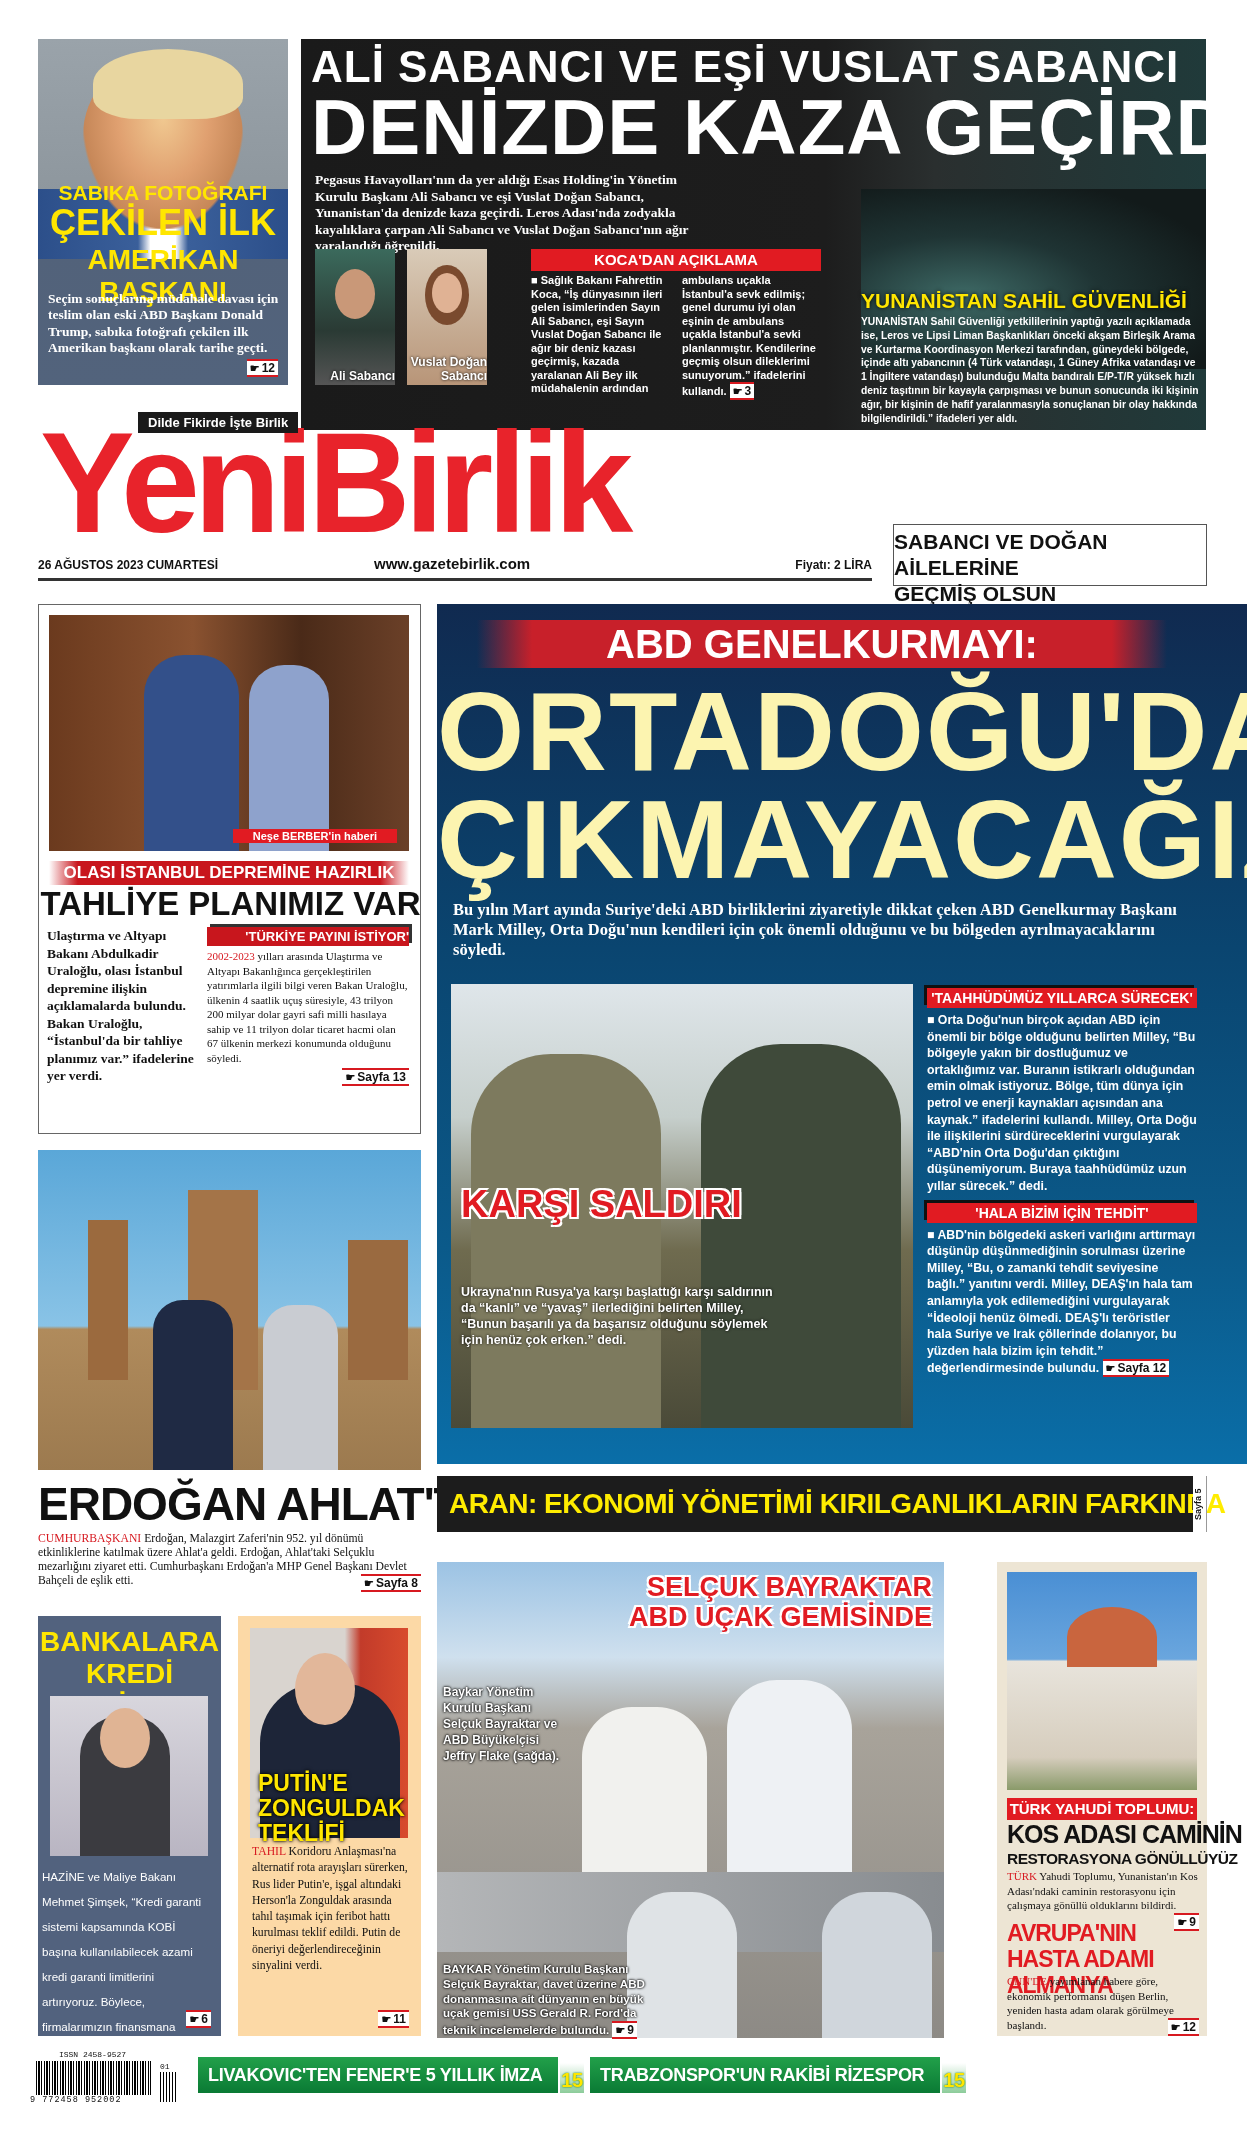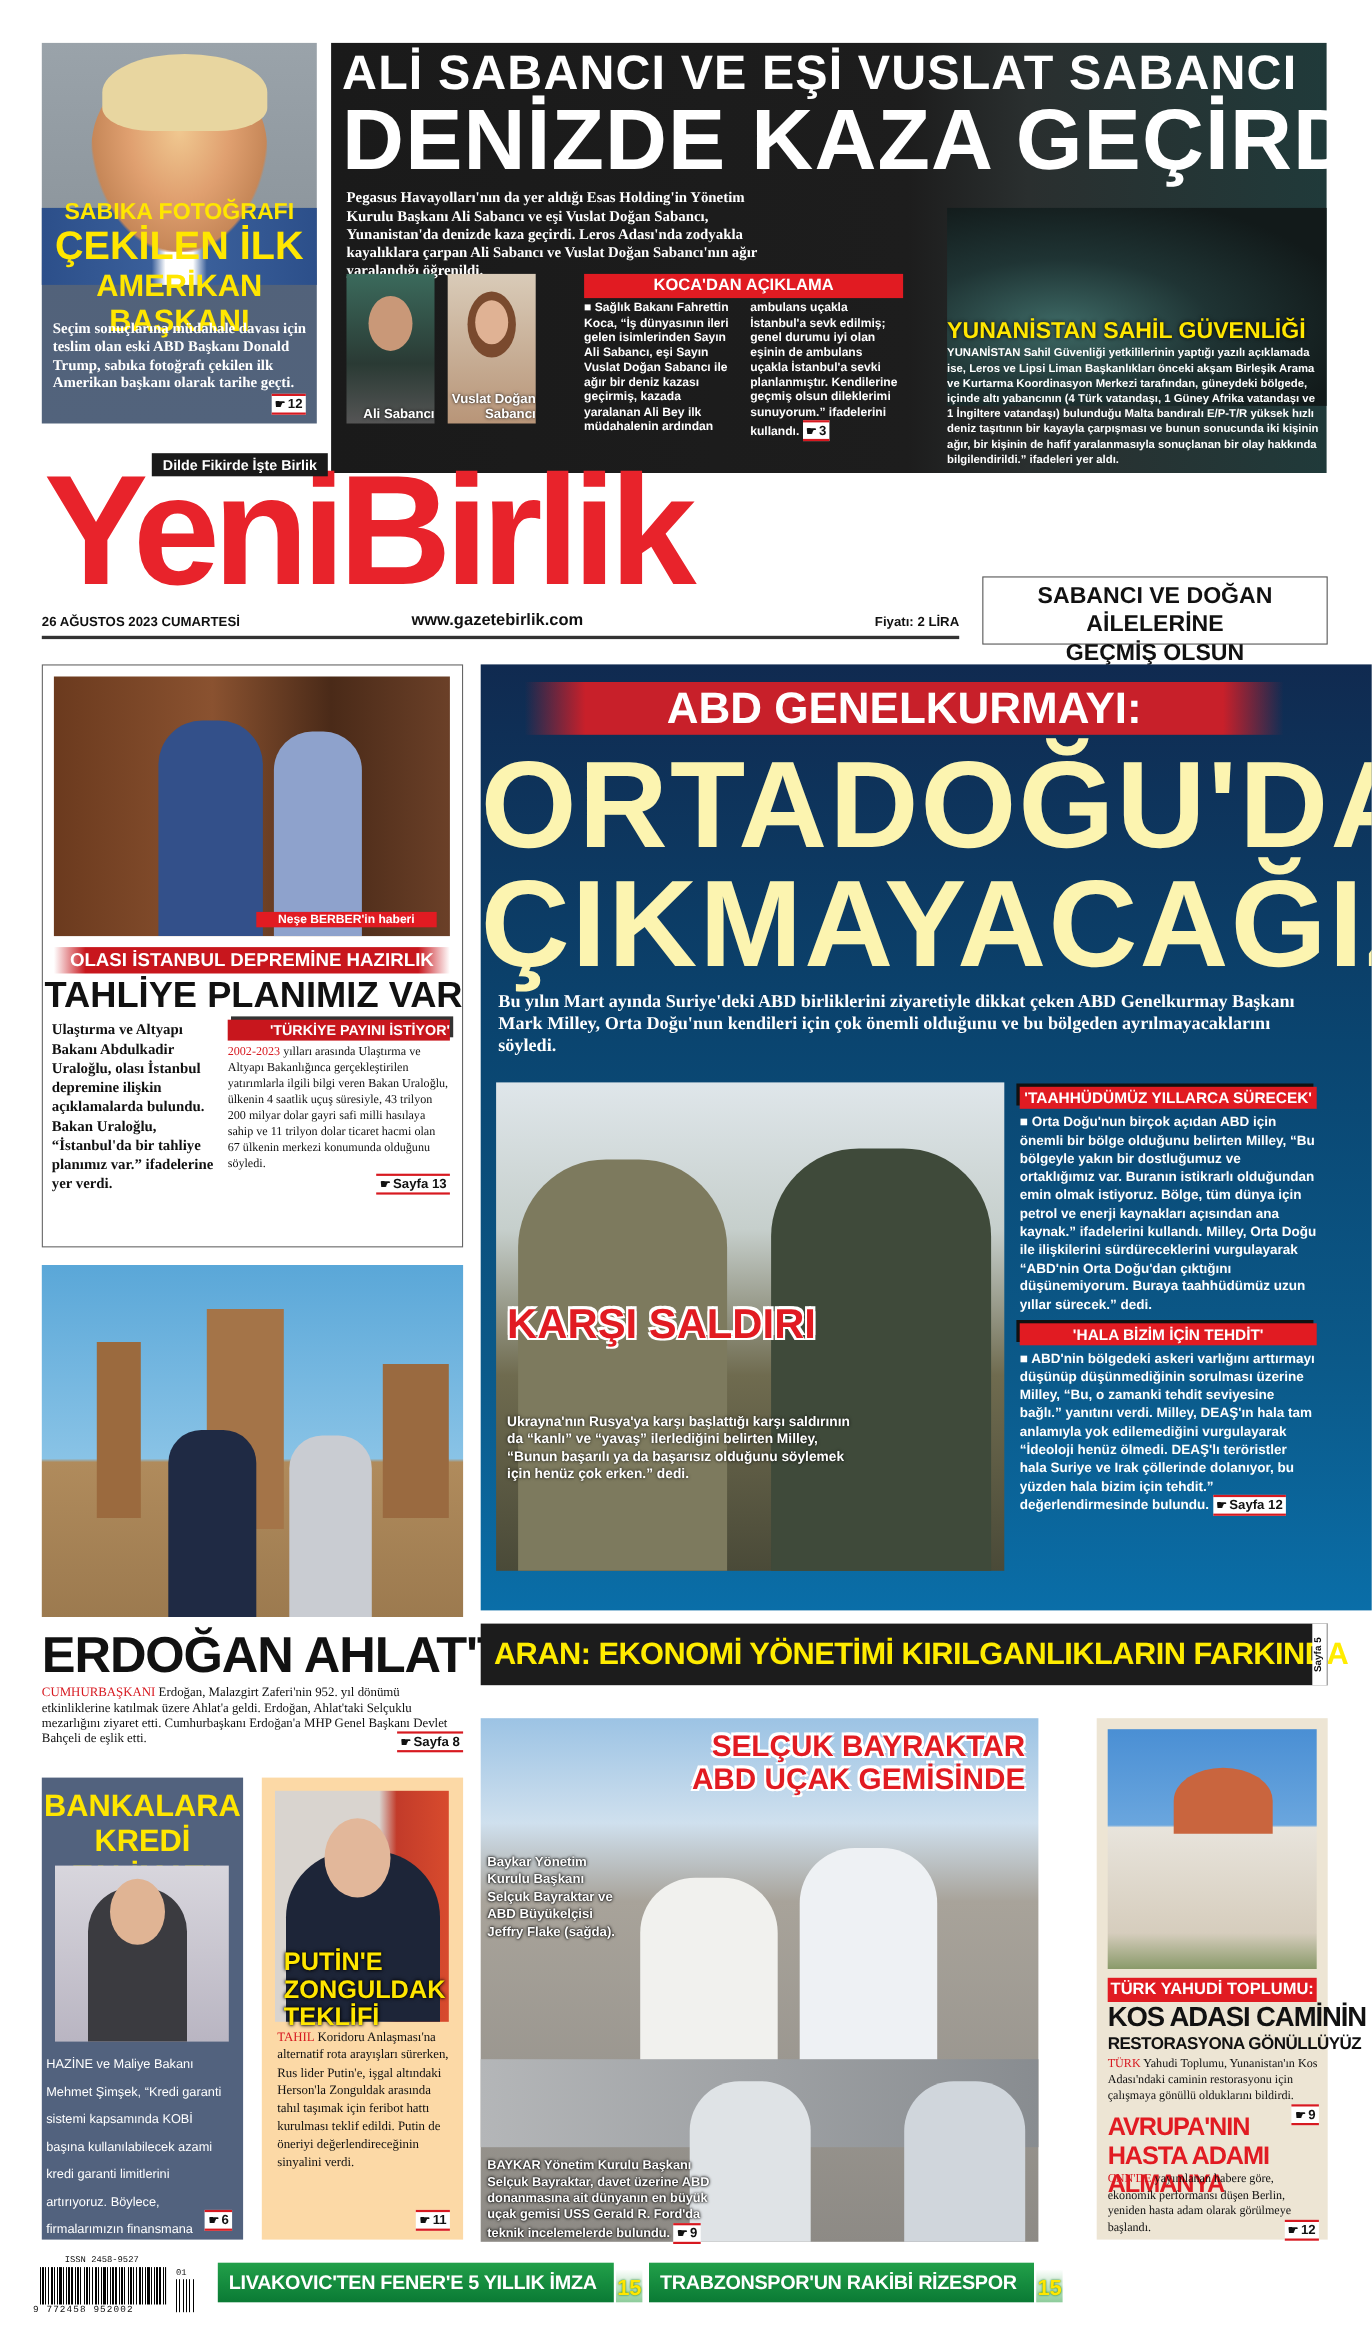--- a/index.html
+++ b/index.html
@@ -34,21 +34,21 @@
 #yunan p{color:#fff;font-size:10.3px;font-weight:bold;line-height:13.8px;margin-top:2px}
 
 
 #masthead{left:30px;top:402px;width:850px;height:182px}
 #logo{position:absolute;left:10px;top:6px;font-size:142px;line-height:150px;font-weight:bold;color:#e8232b;letter-spacing:-6px;white-space:nowrap}
 #slogan{position:absolute;left:108px;top:10px;background:#1a1a1a;color:#fff;font-size:13px;font-weight:bold;padding:3px 10px}
 #dateline{position:absolute;left:8px;top:156px;font-size:12px;font-weight:bold}
 #url{position:absolute;left:344px;top:153px;font-size:15px;font-weight:bold}
 #price{position:absolute;right:8px;top:156px;font-size:12px;font-weight:bold}
 #mastrule{position:absolute;left:8px;top:176px;width:834px;height:3px;background:#333}
-#gecmis{left:893px;top:524px;width:314px;height:62px;border:1.5px solid #555;background:#fff;text-align:center;font-weight:bold;font-size:21px;line-height:26px;padding-top:4px}
+#gecmis{left:893px;top:524px;width:314px;height:62px;border:1.5px solid #555;background:#fff;font-weight:bold;font-size:21px;line-height:26px;padding-top:4px}
 
 
 #ural{left:38px;top:604px;width:383px;height:530px;border:1.5px solid #666;background:#fff}
 #ural .pic{position:absolute;left:10px;top:10px;width:360px;height:236px;background:linear-gradient(90deg,#6b3a1e,#8a5230 40%,#4a2a18 70%,#6b4028)}
 #ural .man{position:absolute;left:95px;top:40px;width:95px;height:196px;background:#33508a;border-radius:40px 40px 0 0}
 #ural .woman{position:absolute;left:200px;top:50px;width:80px;height:186px;background:#8ea2cc;border-radius:35px 35px 0 0}
 #ural .credit{position:absolute;right:12px;bottom:8px;background:#e11b22;color:#fff;font-size:11px;font-weight:bold;padding:1px 20px}
 #ural .kicker{position:absolute;left:10px;top:256px;width:360px;height:24px;background:linear-gradient(90deg,#fff 0%,#c8161d 8%,#c8161d 92%,#fff 100%);color:#fff;text-align:center;font-weight:bold;font-size:17px;line-height:24px}
 #ural .head{position:absolute;left:0;top:280px;width:383px;text-align:center;font-weight:bold;font-size:33px;line-height:38px}
 #ural .lead{position:absolute;left:8px;top:322px;width:152px;font-family:"Liberation Serif",serif;font-weight:bold;font-size:13.5px;line-height:17.5px}

